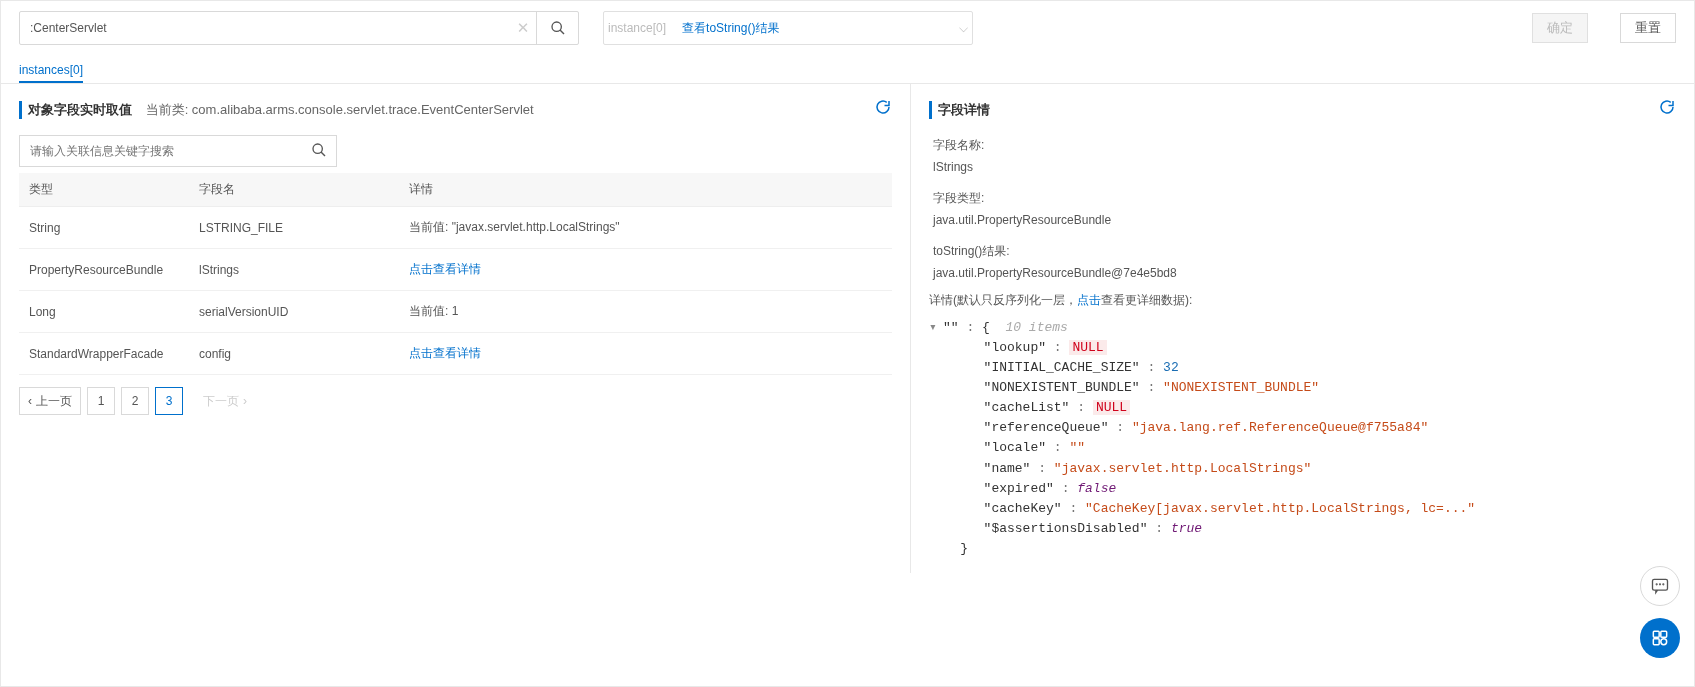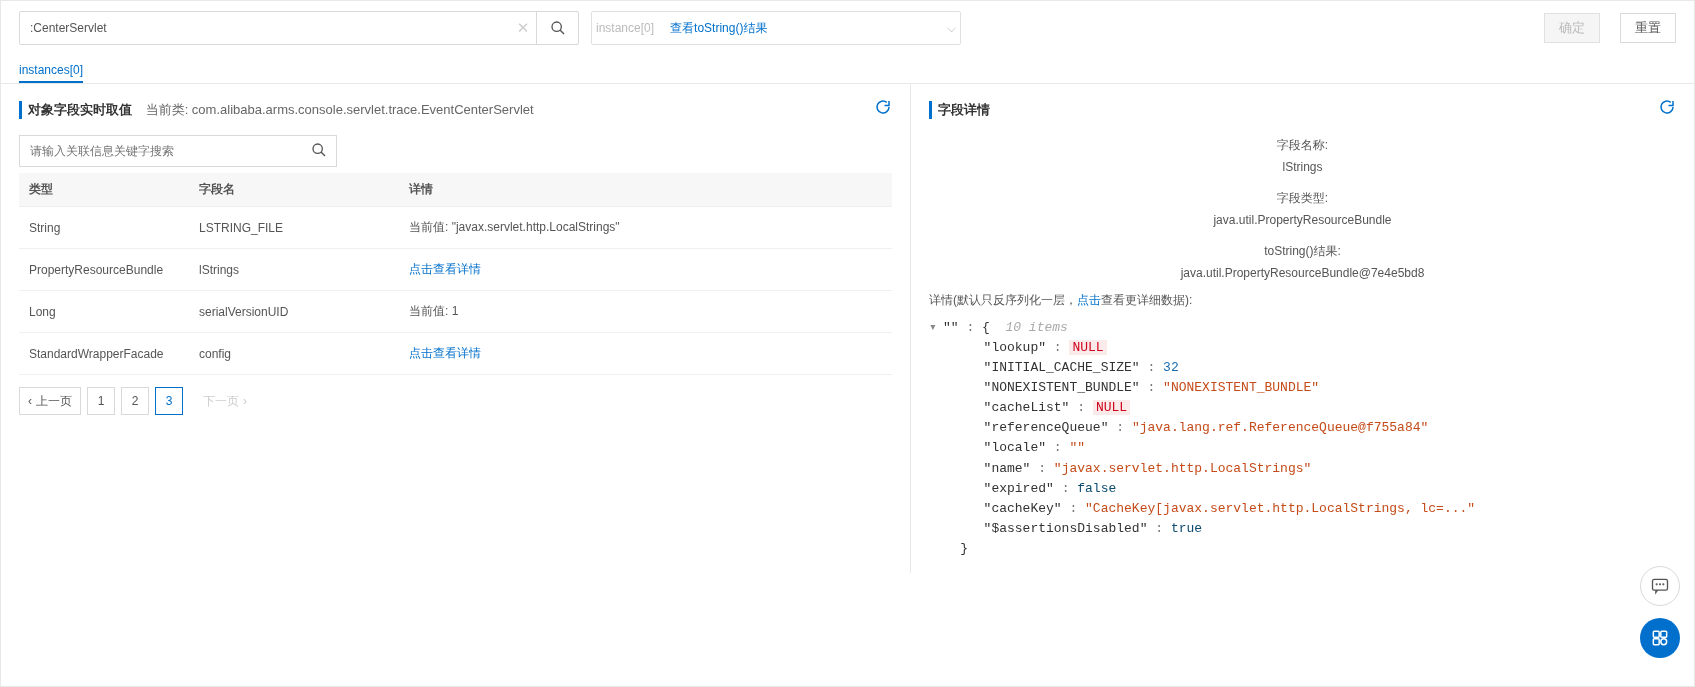--- a/index.html
+++ b/index.html
@@ -1,19 +1,19 @@
 <!DOCTYPE html>
 <html><head>
 <meta charset="utf-8">
 <style>
 * { box-sizing: border-box; margin: 0; padding: 0; }
 body { font-family: "Microsoft YaHei", "PingFang SC", Arial, sans-serif; font-size: 12px; color: #333; background: #fff; }
 .container { width: 1695px; height: 687px; border: 1px solid #e8e8e8; position: relative; overflow: hidden; }
 
-.topbar { display: flex; align-items: center; padding: 10px 18px; gap: 12px; }
+.topbar { display: flex; align-items: center; padding: 10px 18px; gap: 24px; }
 .search-group { display: flex; align-items: center; border: 1px solid #d9d9d9; border-radius: 2px; background: #fff; height: 34px; overflow: hidden; }
 .search-group.big { width: 560px; }
 .search-input { border: none; outline: none; padding: 0 10px; flex: 1; background: #fff; font-size: 12px; color: #555; }
 .search-input::placeholder { color: #bbb; }
 .clear-btn { color:#ccc; width:26px; text-align:center; cursor:pointer; font-size:15px; }
 .search-btn { width: 42px; height: 100%; border-left: 1px solid #d9d9d9; display:flex; align-items:center; justify-content:center; cursor:pointer; }
 .instance-pill { display:flex; align-items:center; border:1px solid #e0e0e0; border-radius:2px; height:34px; padding:0 4px; width:370px; color:#aaa; background:#fff; }
 .instance-pill .ilabel { color:#bbb; margin-right:16px; }
 .instance-pill .ilink { color:#0070cc; cursor:pointer; }
 .instance-pill .chev { margin-left:auto; color:#bbb; }
@@ -31,45 +31,45 @@
 .pane-header { display:flex; align-items:center; margin-bottom:14px; }
 .pane-title { border-left:3px solid #0070cc; padding-left:6px; font-weight:bold; font-size:13px; }
 .sub { color:#666; font-weight:normal; margin-left:10px; }
 .refresh { margin-left:auto; color:#0070cc; font-size:17px; cursor:pointer; }
 
 .inner-search { display:flex; align-items:center; border:1px solid #d9d9d9; width:318px; height:32px; margin-bottom:6px; }
 .inner-search input { border:none; outline:none; flex:1; padding:0 10px; font-size:12px; }
 .inner-search .ico { width:34px; text-align:center; color:#888; cursor:pointer; }
 
 table.fields { width:100%; border-collapse:collapse; table-layout:fixed; }
-table.fields th { text-align:left; font-weight:bold; color:#555; background:#f7f7f7; padding:8px 10px; border-bottom:1px solid #eee; font-size:12px; }
+table.fields th { text-align:left; font-weight:normal; color:#555; background:#f7f7f7; padding:8px 10px; border-bottom:1px solid #eee; font-size:12px; }
 table.fields td { padding:12px 10px; border-bottom:1px solid #f0f0f0; color:#555; font-size:12px; }
 table.fields th:nth-child(1), table.fields td:nth-child(1){ width:170px; }
 table.fields th:nth-child(2), table.fields td:nth-child(2){ width:210px; }
 .link { color:#0070cc; cursor:pointer; }
 
 .pager { display:flex; align-items:center; gap:6px; margin-top:12px; }
 .pg { min-width:28px; height:28px; border:1px solid #d9d9d9; display:flex; align-items:center; justify-content:center; font-size:12px; cursor:pointer; color:#555; padding:0 8px; }
 .pg.active { border-color:#0070cc; color:#0070cc; }
 .pg.textonly { border:none; color:#ccc; }
 
-.detail-block { margin: 16px 4px 10px; text-align: center; }
+.detail-block { margin: 16px 4px 10px; }
 .dl-label { color:#555; margin-bottom:6px; }
 .dl-value { color:#555; }
 .detail-inline { color:#555; line-height:1.8; }
 .detail-inline .link { color:#0070cc; }
 
 .json-tree { font-family: "SimSun", "NSimSun", "Courier New", monospace; font-size:13px; color:#444; margin-top:6px; }
 .json-tree .row { line-height:1.55; white-space:pre; }
 .key { color:#333; }
 .colon { color:#777; }
 .null { color:#d0021b; background:#fbeaea; padding:0 3px; }
 .num { color:#1a6db3; }
 .str { color:#c54b19; }
-.bool { color:#0c4a6e; }
+.bool { color:#701a75;font-style:italic; }
 .meta { color:#aaa; font-style:italic; }
 .caret { color:#888; display:inline-block; width:14px; }
 
 .float-btn { position:absolute; right:14px; width:40px; height:40px; border-radius:50%; display:flex; align-items:center; justify-content:center; font-size:18px; cursor:pointer; }
 .float-chat { bottom:80px; background:#fff; border:1px solid #d9d9d9; color:#555; }
 .float-apps { bottom:28px; background:#0070cc; color:#fff; }
 
 svg.mag { width:16px; height:16px; stroke:#555; stroke-width:2; fill:none; }
 svg.refresh-ico { width:18px; height:18px; stroke:#0070cc; stroke-width:2; fill:none; }
 </style>

